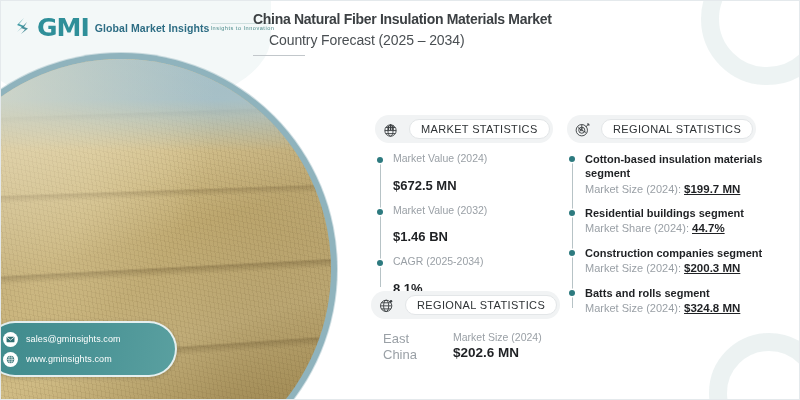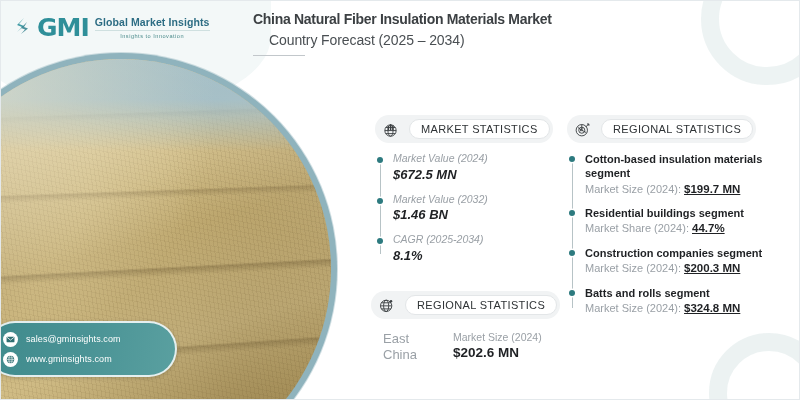--- a/index.html
+++ b/index.html
@@ -107,21 +107,21 @@
   .logo {
     position: absolute; left: 14px; top: 14px;
     display: flex; align-items: center; gap: 6px; z-index: 6;
   }
   .logo-mark { display:flex; align-items:center; }
   .logo-gmi {
     font-size: 25px; font-weight: 700; color: #2f8f99;
     letter-spacing: -1px; line-height: 1;
     font-family: "DejaVu Sans", sans-serif;
   }
-  .logo-txt { display: flex; flex-direction: column; gap: 1px; }
+  .logo-txt { display: flex; flex-direction: row; gap: 1px; }
   .logo-name { font-size: 10.5px; font-weight: 700; color: #2d6d84; letter-spacing: .1px; }
   .logo-tag {
     font-size: 5.6px; color: #4d8c8c; letter-spacing: .5px; text-align: center;
     border-top: 1px solid #cfe0e0; padding-top: 1.5px; margin-top: 1px;
   }
 
   .title-block { position: absolute; left: 252px; top: 10px; width: 470px; z-index: 6; }
   .title {
     font-size: 14px; font-weight: 700; color: #3c4043;
     line-height: 1.18; letter-spacing: -.3px;
@@ -154,29 +154,29 @@
     padding: 3px 11px; font-size: 11px; color: #2f3336;
     letter-spacing: .35px; white-space: nowrap;
   }
 
   
   .timeline { position: relative; margin-top: 9px; padding-left: 18px; }
   .timeline::before {
     content: ""; position: absolute; left: 4.5px; top: 6px; bottom: 9px;
     width: 1px; background: #b7c3c6;
   }
-  .tl-item { position: relative; margin-bottom: 11px; font-style: italic; }
+  .tl-item { position: relative; margin-bottom: 11px; }
   .tl-item:last-child { margin-bottom: 0; }
   .tl-item::before {
     content: ""; position: absolute; left: -16px; top: 5px;
     width: 6px; height: 6px; border-radius: 50%;
     background: #2d7a7f; box-shadow: 0 0 0 1.5px #ffffff;
   }
   .tl-label { font-size: 10.5px; color: #9aa0a6; line-height: 1.3; }
-  .tl-value { font-size: 13px; font-weight: 700; color: #1f2124; margin-top: 1px; }
+  .tl-value { font-size: 13px; font-weight: 700; color: #1f2124; margin-top: 12px; }
 
   
   .seg-item { position: relative; margin-bottom: 9px; }
   .seg-item:last-child { margin-bottom: 0; }
   .seg-item::before {
     content: ""; position: absolute; left: -16px; top: 4px;
     width: 6px; height: 6px; border-radius: 50%;
     background: #2d7a7f; box-shadow: 0 0 0 1.5px #ffffff;
   }
   .seg-name {

